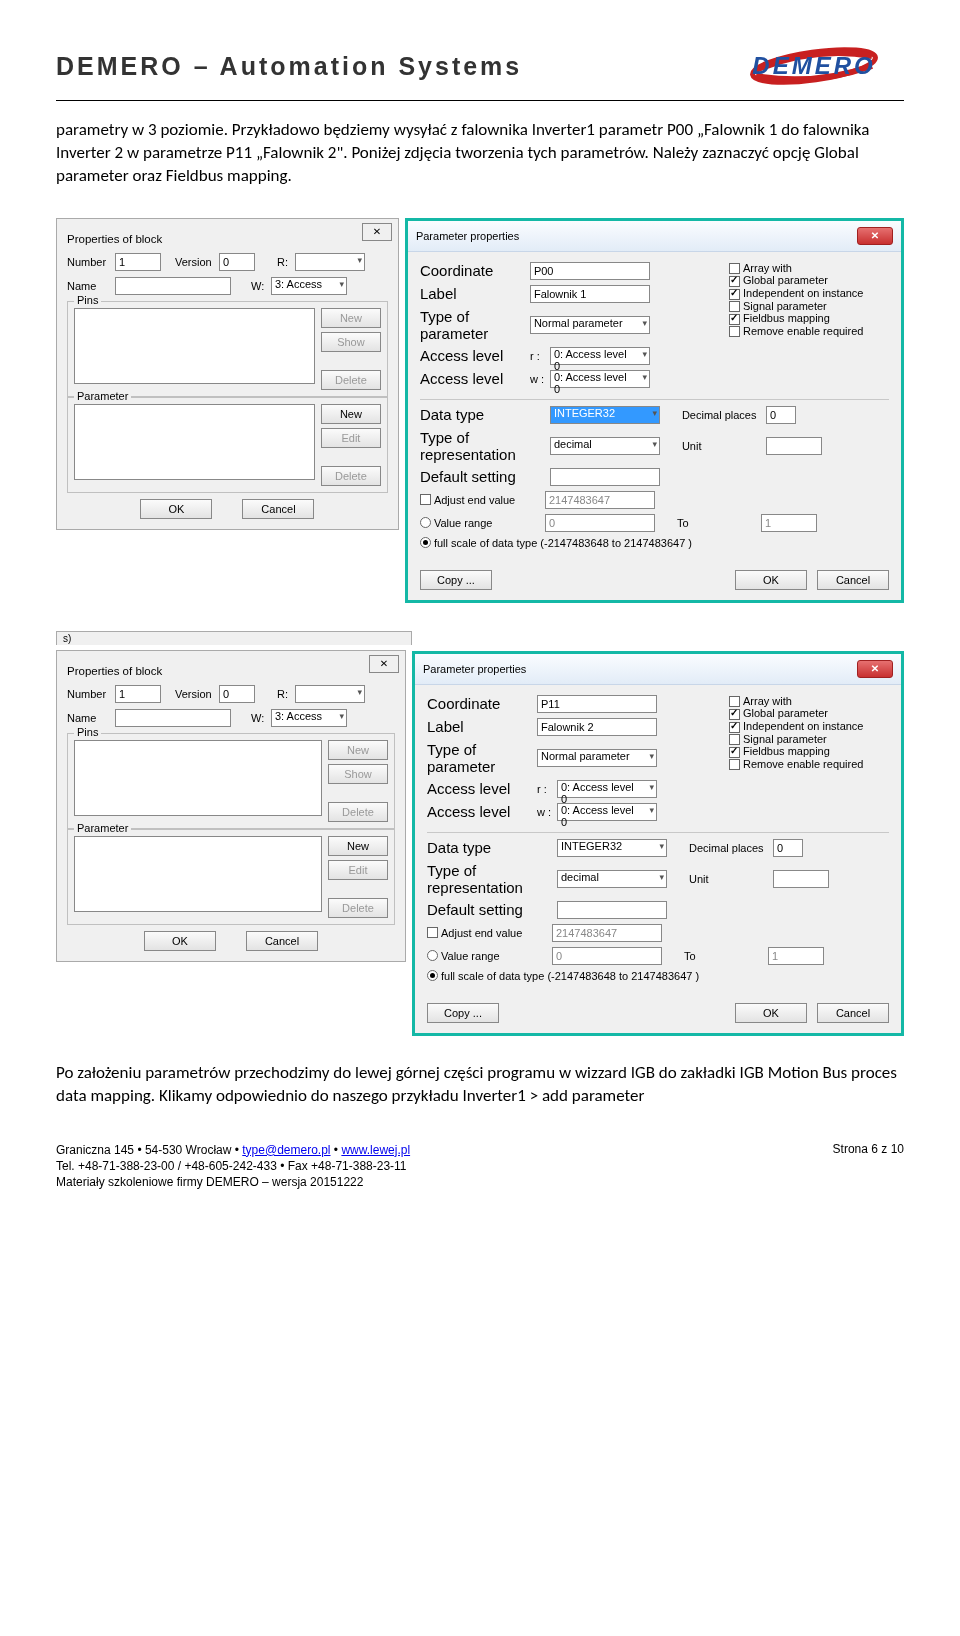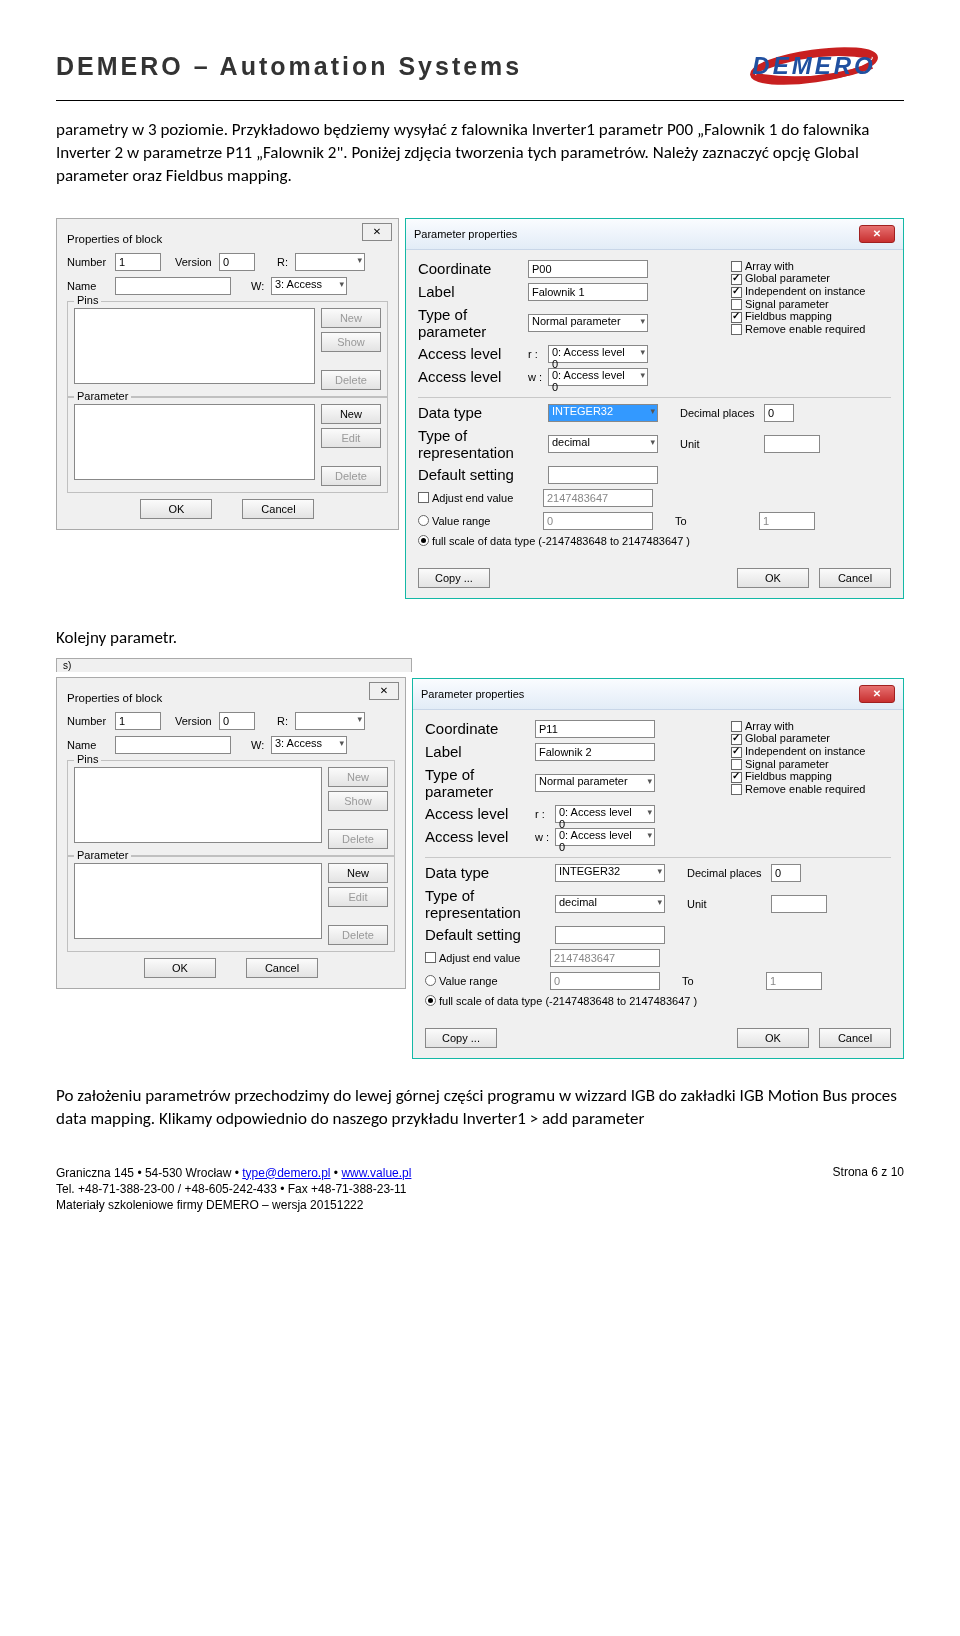--- a/index.html
+++ b/index.html
@@ -58,21 +58,21 @@
     position: relative;
   }
   .dialog.block-props {
     width: 350px;
     padding: 10px 10px 10px 10px;
     margin-right: 6px;
   }
   .dialog.param-props {
     width: 510px;
     padding: 0;
-    border: 1px solid #14b8a6;
+    border: 3px solid #14b8a6;
   }
   .titlebar {
     font-size: 11.5px;
     padding: 4px 0 8px 0;
   }
   .titlebar-grad {
     background: linear-gradient(to bottom, #fafcff, #e2ecf7);
     border-bottom: 1px solid #c8d6e8;
     padding: 6px 8px;
     display: flex;
@@ -352,21 +352,20 @@
       <div class="pp-bottom">
         <div class="btn wide">Copy ...</div>
         <div style="display:flex;gap:10px">
           <div class="btn wide">OK</div>
           <div class="btn wide">Cancel</div>
         </div>
       </div>
     </div>
   </div>
 
-  <div class="body-text tight">Kolejny parametr.</div>
 
   <div class="screenshot-pair second">
     <div style="display:flex;flex-direction:column;">
     <div class="tab-s">s)</div>
     <div class="dialog block-props" style="margin-top:6px">
       <div class="close-x">✕</div>
       <div class="titlebar">Properties of block</div>
       <div class="row">
         <span class="lbl" style="width:44px">Number</span>
         <input class="inp" style="width: 46px;" value="1">
@@ -494,21 +493,21 @@
         </div>
       </div>
     </div>
   </div>
 
   <div class="body-text">Po założeniu parametrów przechodzimy do lewej górnej części programu w wizzard IGB do zakładki IGB Motion Bus proces data mapping. Klikamy odpowiednio do naszego przykładu Inverter1 &gt; add parameter</div>
 
   <div class="footer">
     <div class="footer-left">
       <div>
-        <span>Graniczna 145 • 54-530 Wrocław • </span><a>type@demero.pl</a><span> • </span><a>www.value.pl</a>
+        <span>Graniczna 145 • 54-530 Wrocław • </span><a>type@demero.pl</a><span> • </span><a>www.lewej.pl</a>
       </div>
       <div>Tel. +48-71-388-23-00 / +48-605-242-433 • Fax +48-71-388-23-11</div>
       <div>Materiały szkoleniowe firmy DEMERO – wersja 20151222</div>
     </div>
     <div class="footer-right">Strona 6 z 10</div>
   </div>
 
 </div>
 
 </body></html>

